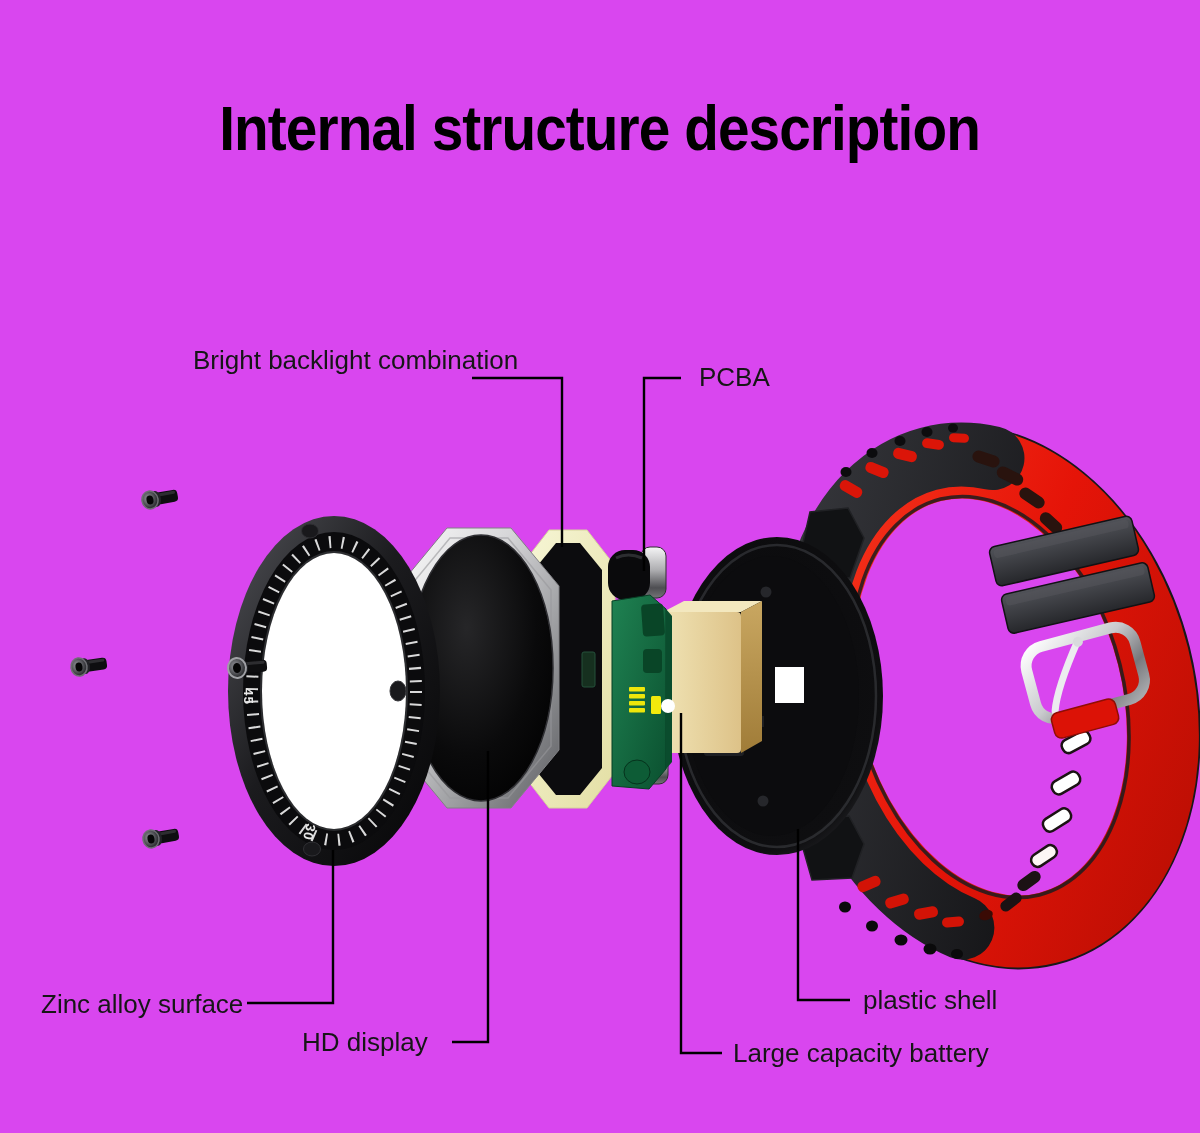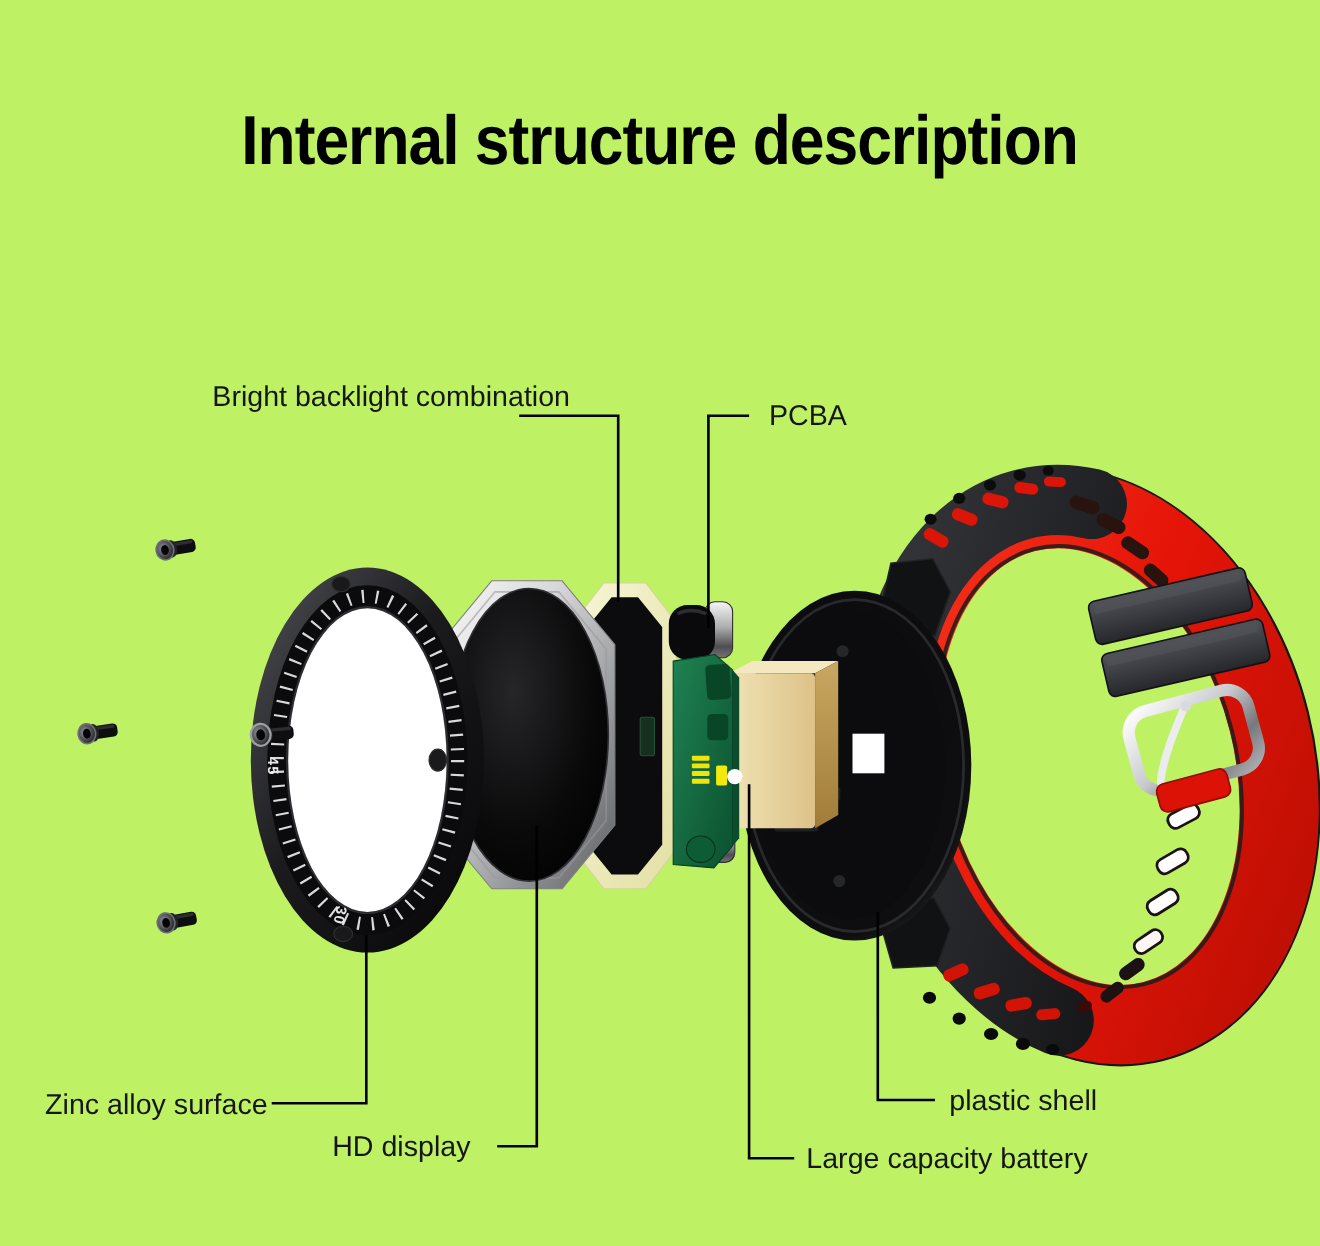--- a/index.html
+++ b/index.html
@@ -1,16 +1,16 @@
 <!DOCTYPE html>
 <html><head>
 <meta charset="utf-8">
 <style>
   html,body{margin:0;padding:0;background:#ffffff;}
-  .stage{position:relative;width:1200px;height:1133px;background:#bef264;overflow:hidden;
+  .stage{position:relative;width:1200px;height:1133px;background:#d946ef;overflow:hidden;
          font-family:"Liberation Sans",sans-serif;}
   .title-wrap{position:absolute;top:92px;left:0;width:1200px;text-align:center;}
   .title-wrap h1{margin:0;font-size:63px;font-weight:bold;letter-spacing:-1px;color:#000;
          display:inline-block;transform:scaleX(.9);white-space:nowrap;
          font-family:"Liberation Sans",sans-serif;}
   svg{position:absolute;top:0;left:0;}
   svg text.part-label{font-size:26px;fill:#161616;font-family:"Liberation Sans",sans-serif;}
   svg text.bezel-num{font-size:13.5px;font-weight:bold;fill:#e8e8e8;
          font-family:"Liberation Sans",sans-serif;letter-spacing:1px;}
   .leader{stroke:#000;stroke-width:2.4;fill:none;}

